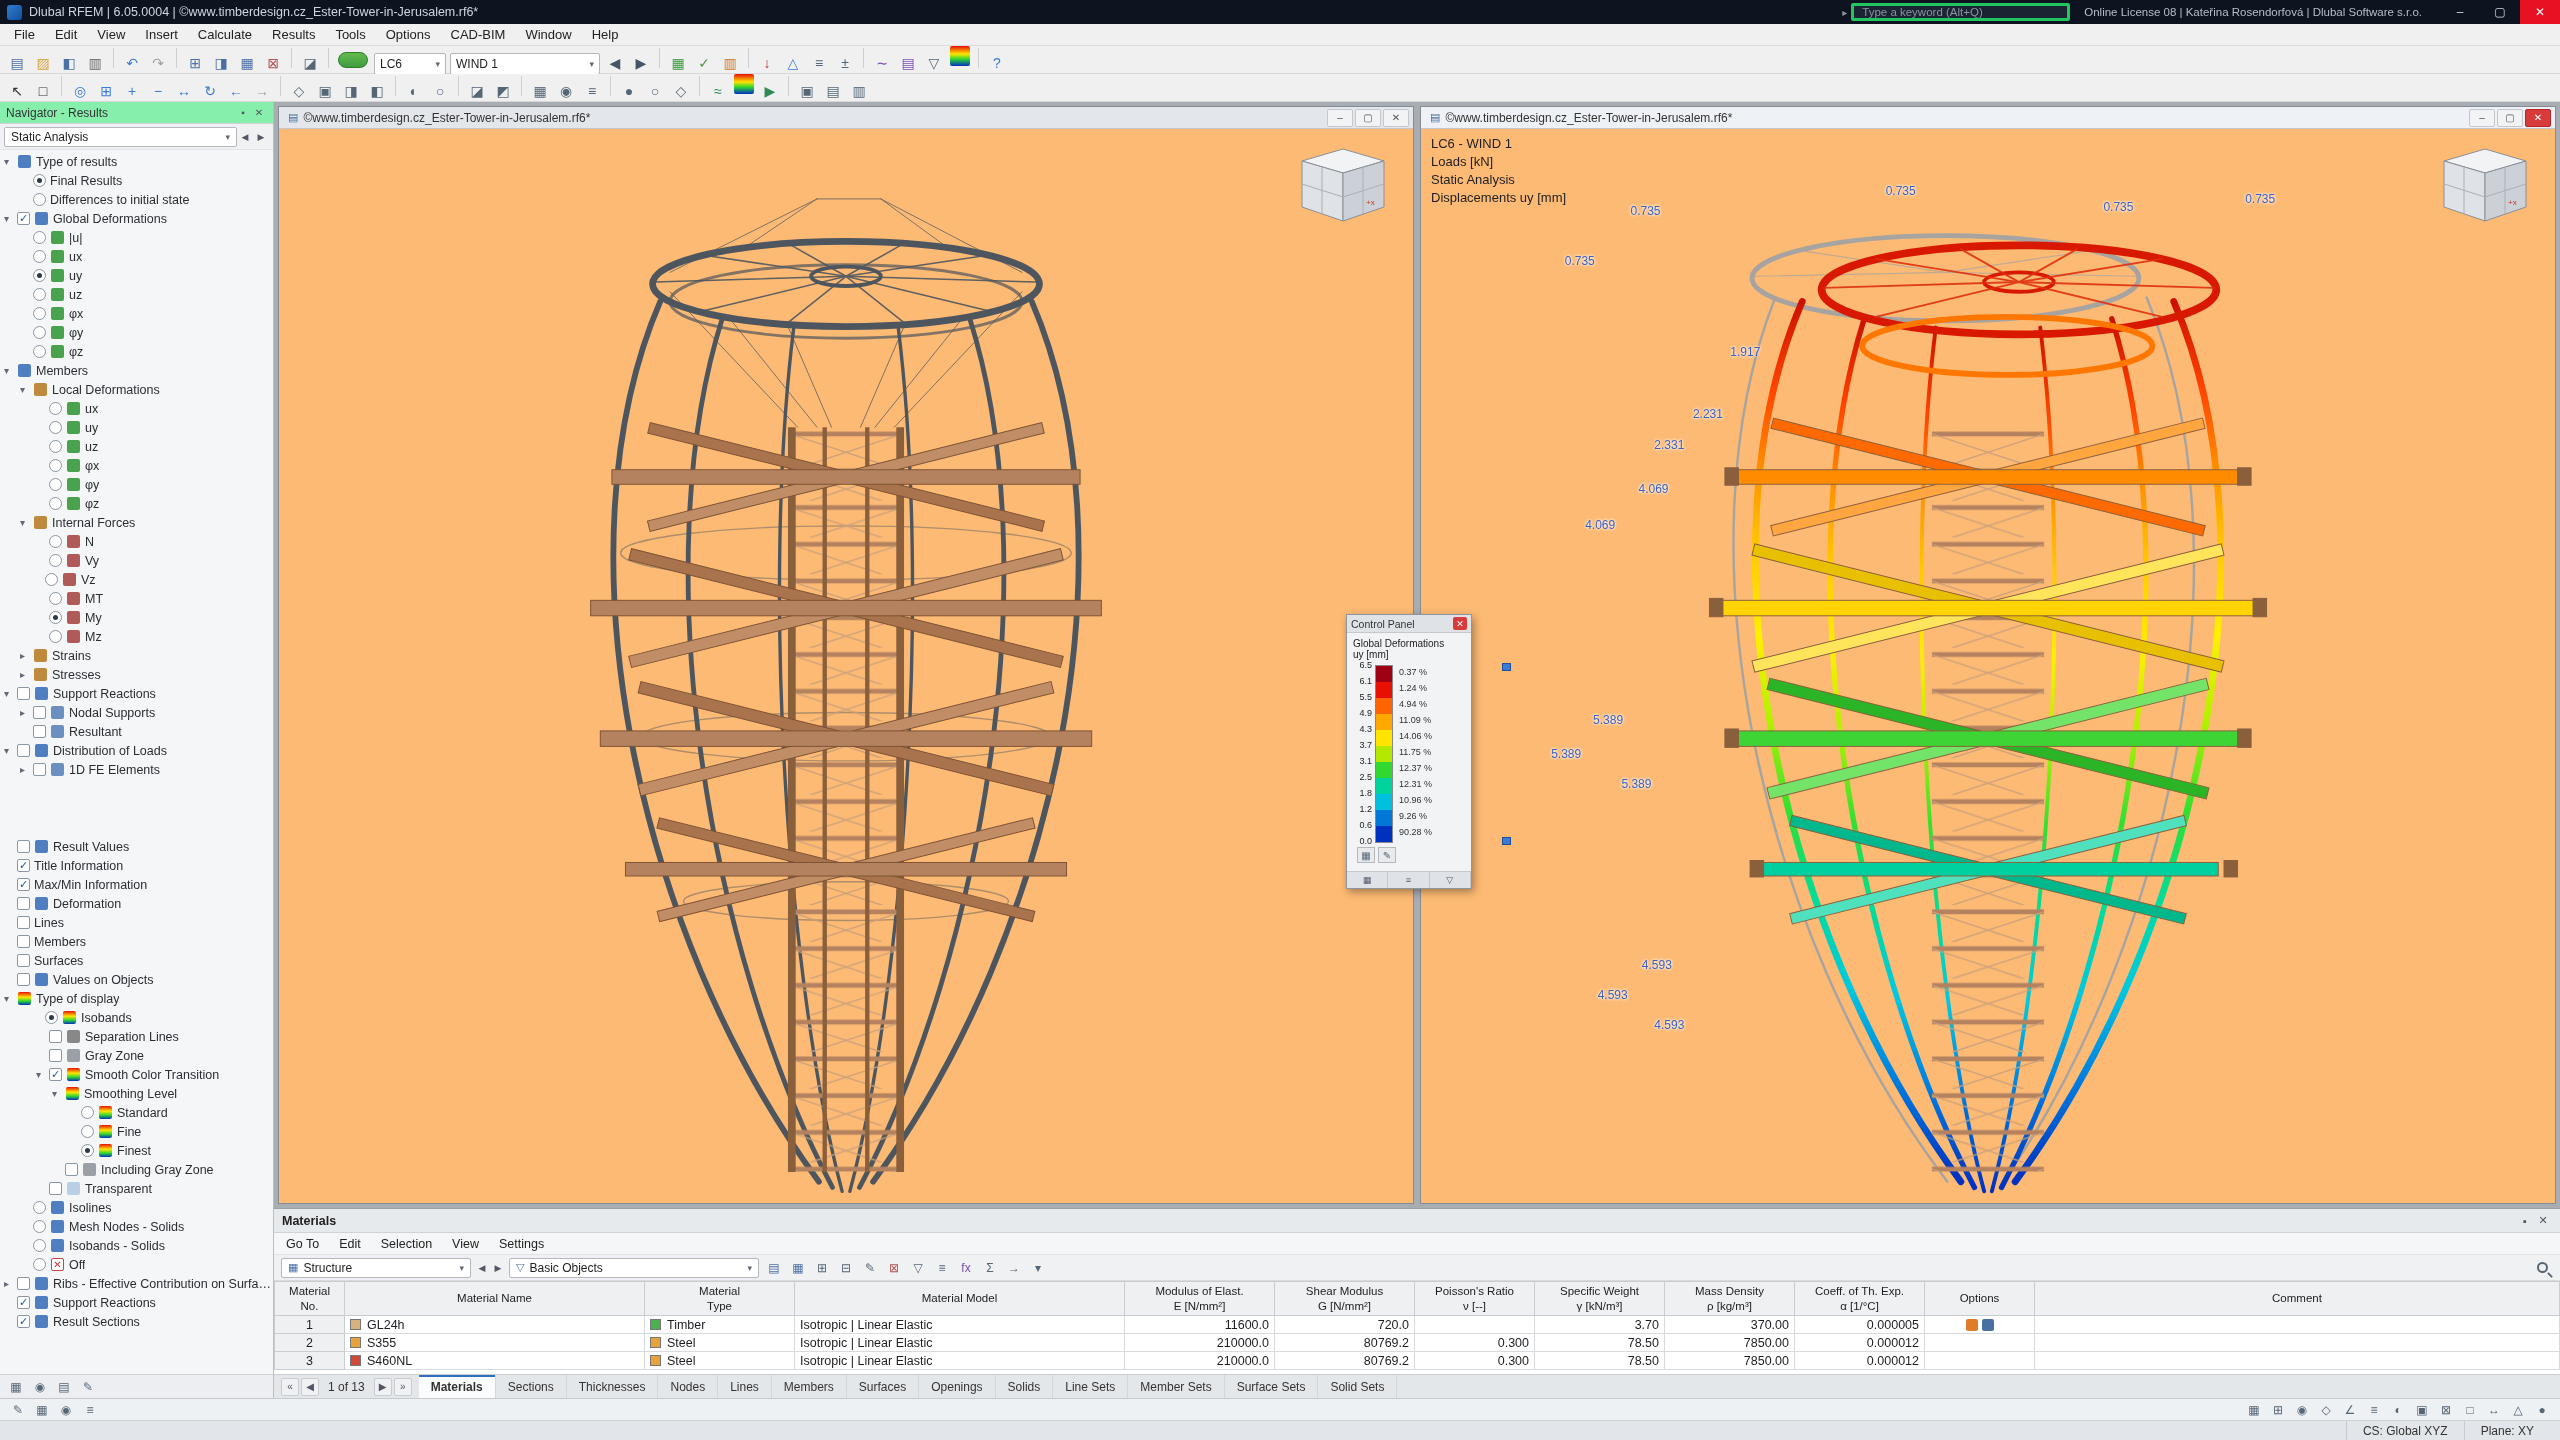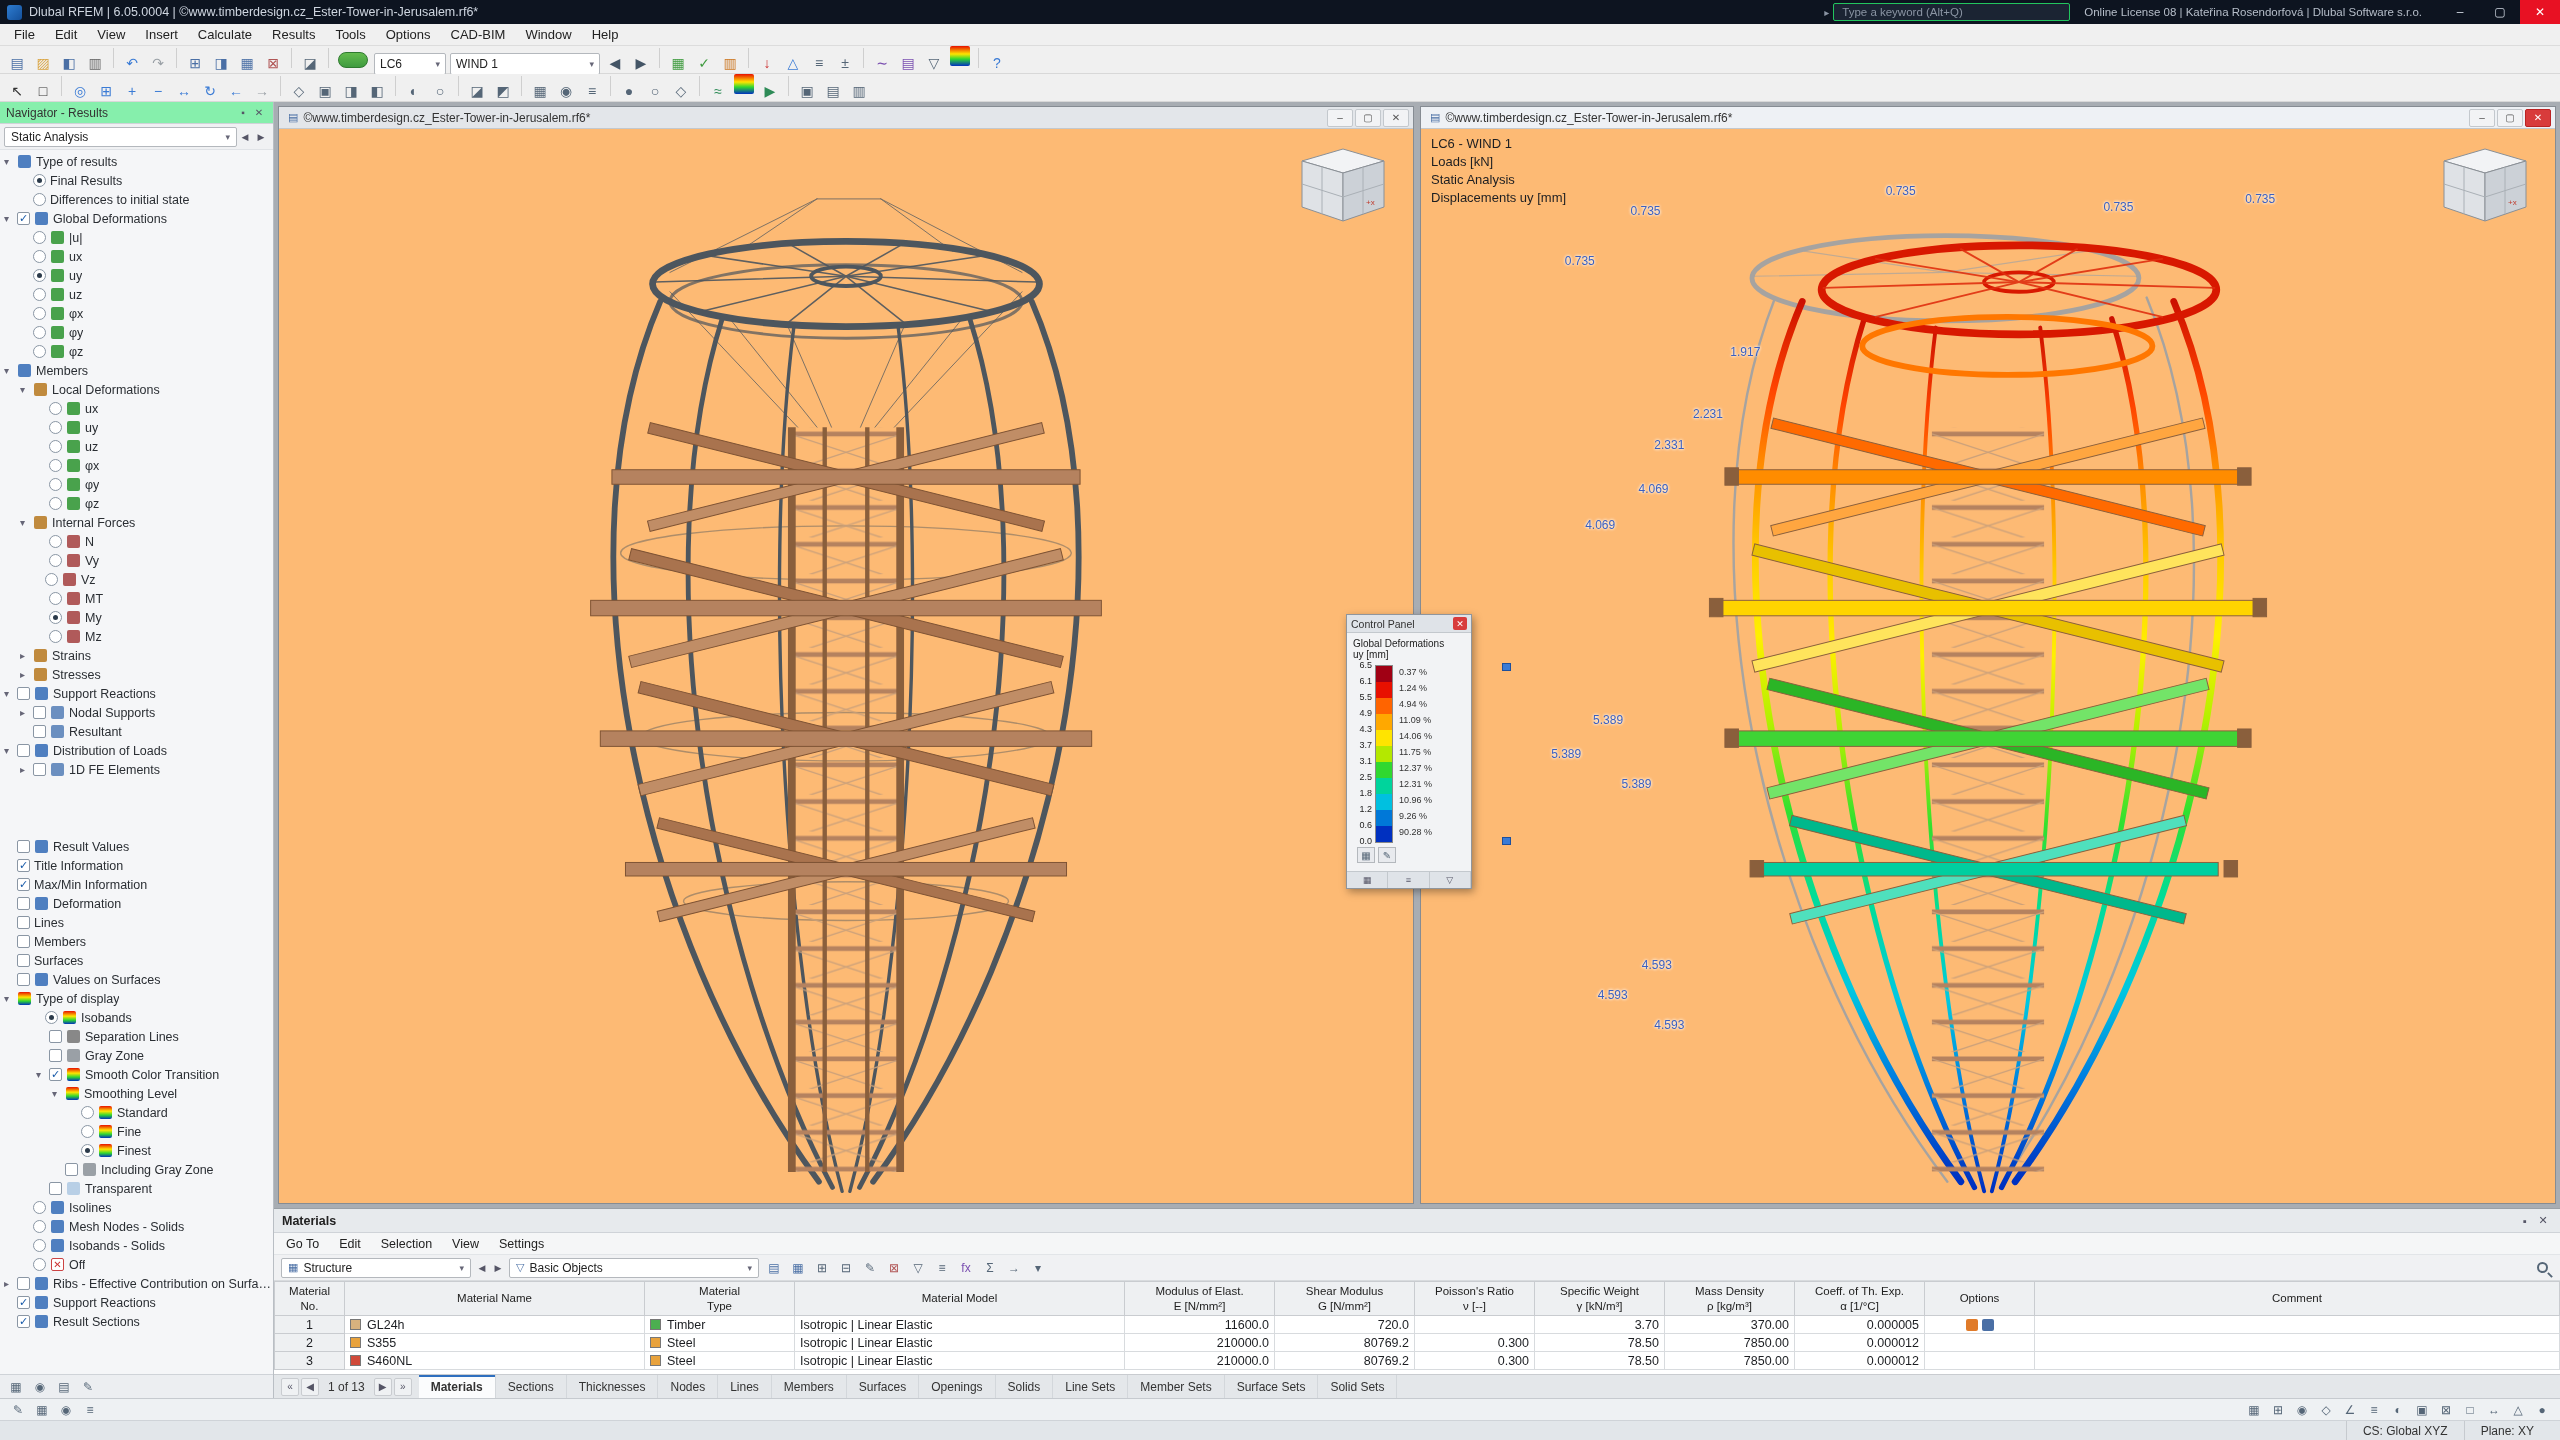--- a/index.html
+++ b/index.html
@@ -4,21 +4,21 @@
 <style>
   *{margin:0;padding:0;box-sizing:border-box;font-family:"Liberation Sans",sans-serif;}
   html,body{width:2560px;height:1440px;overflow:hidden;background:#a8adb3;}
   .app{width:2560px;height:1440px;display:flex;flex-direction:column;background:#f0f0f0;}
 
   
   .titlebar{height:24px;background:#0d1420;color:#cfd6e0;display:flex;align-items:center;font-size:12.5px;flex:0 0 auto;}
   .app-icon{width:15px;height:15px;margin:0 7px;background:linear-gradient(135deg,#2e7dd1,#14509b);border-radius:3px;flex:0 0 auto;}
   .tb-title{white-space:nowrap;overflow:hidden;}
   .tb-spring{flex:1;}
-  .tb-search{width:237px;height:18px;background:#1b2433;border:1px solid #22c55e;border-radius:2px;color:#8a94a3;font-size:11.5px;padding:0 8px;margin-right:14px;}
+  .tb-search{width:219px;height:18px;background:#1b2433;border:3px solid #22c55e;border-radius:2px;color:#8a94a3;font-size:11.5px;padding:0 8px;margin-right:14px;}
   .tb-search::placeholder{color:#8a94a3;}
   .tb-search-chev{color:#8a94a3;font-size:10px;margin-right:4px;}
   .tb-license{font-size:11.5px;color:#b6bec9;margin-right:18px;white-space:nowrap;}
   .winbtn{width:40px;height:24px;display:flex;align-items:center;justify-content:center;font-size:12px;color:#cfd6e0;}
   .winbtn.close{background:#e81123;color:#fff;}
 
   
   .menubar{height:22px;background:#f0f0f0;border-bottom:1px solid #dcdcdc;display:flex;align-items:center;font-size:13px;color:#222;flex:0 0 auto;padding-left:4px;}
   .menu-item{padding:0 10px;height:100%;display:flex;align-items:center;}
 
@@ -415,21 +415,21 @@
           </div>
           <div class="tree-row" style="padding-left:4px">
             <span class="exp"></span>
             <span class="cb"></span>
             <span class="tlab">Surfaces</span>
           </div>
           <div class="tree-row" style="padding-left:4px">
             <span class="exp"></span>
             <span class="cb"></span>
             <span class="tico" style="background:#4f7fc0"></span>
-            <span class="tlab">Values on Surfaces</span>
+            <span class="tlab">Values on Objects</span>
           </div>
           <div class="tree-row" style="padding-left:4px">
             <span class="exp">▾</span>
             <span class="tico rainbow"></span>
             <span class="tlab">Type of display</span>
           </div>
           <div class="tree-row" style="padding-left:32px">
             <span class="exp"></span>
             <span class="rb on"></span>
             <span class="tico rainbow"></span>

